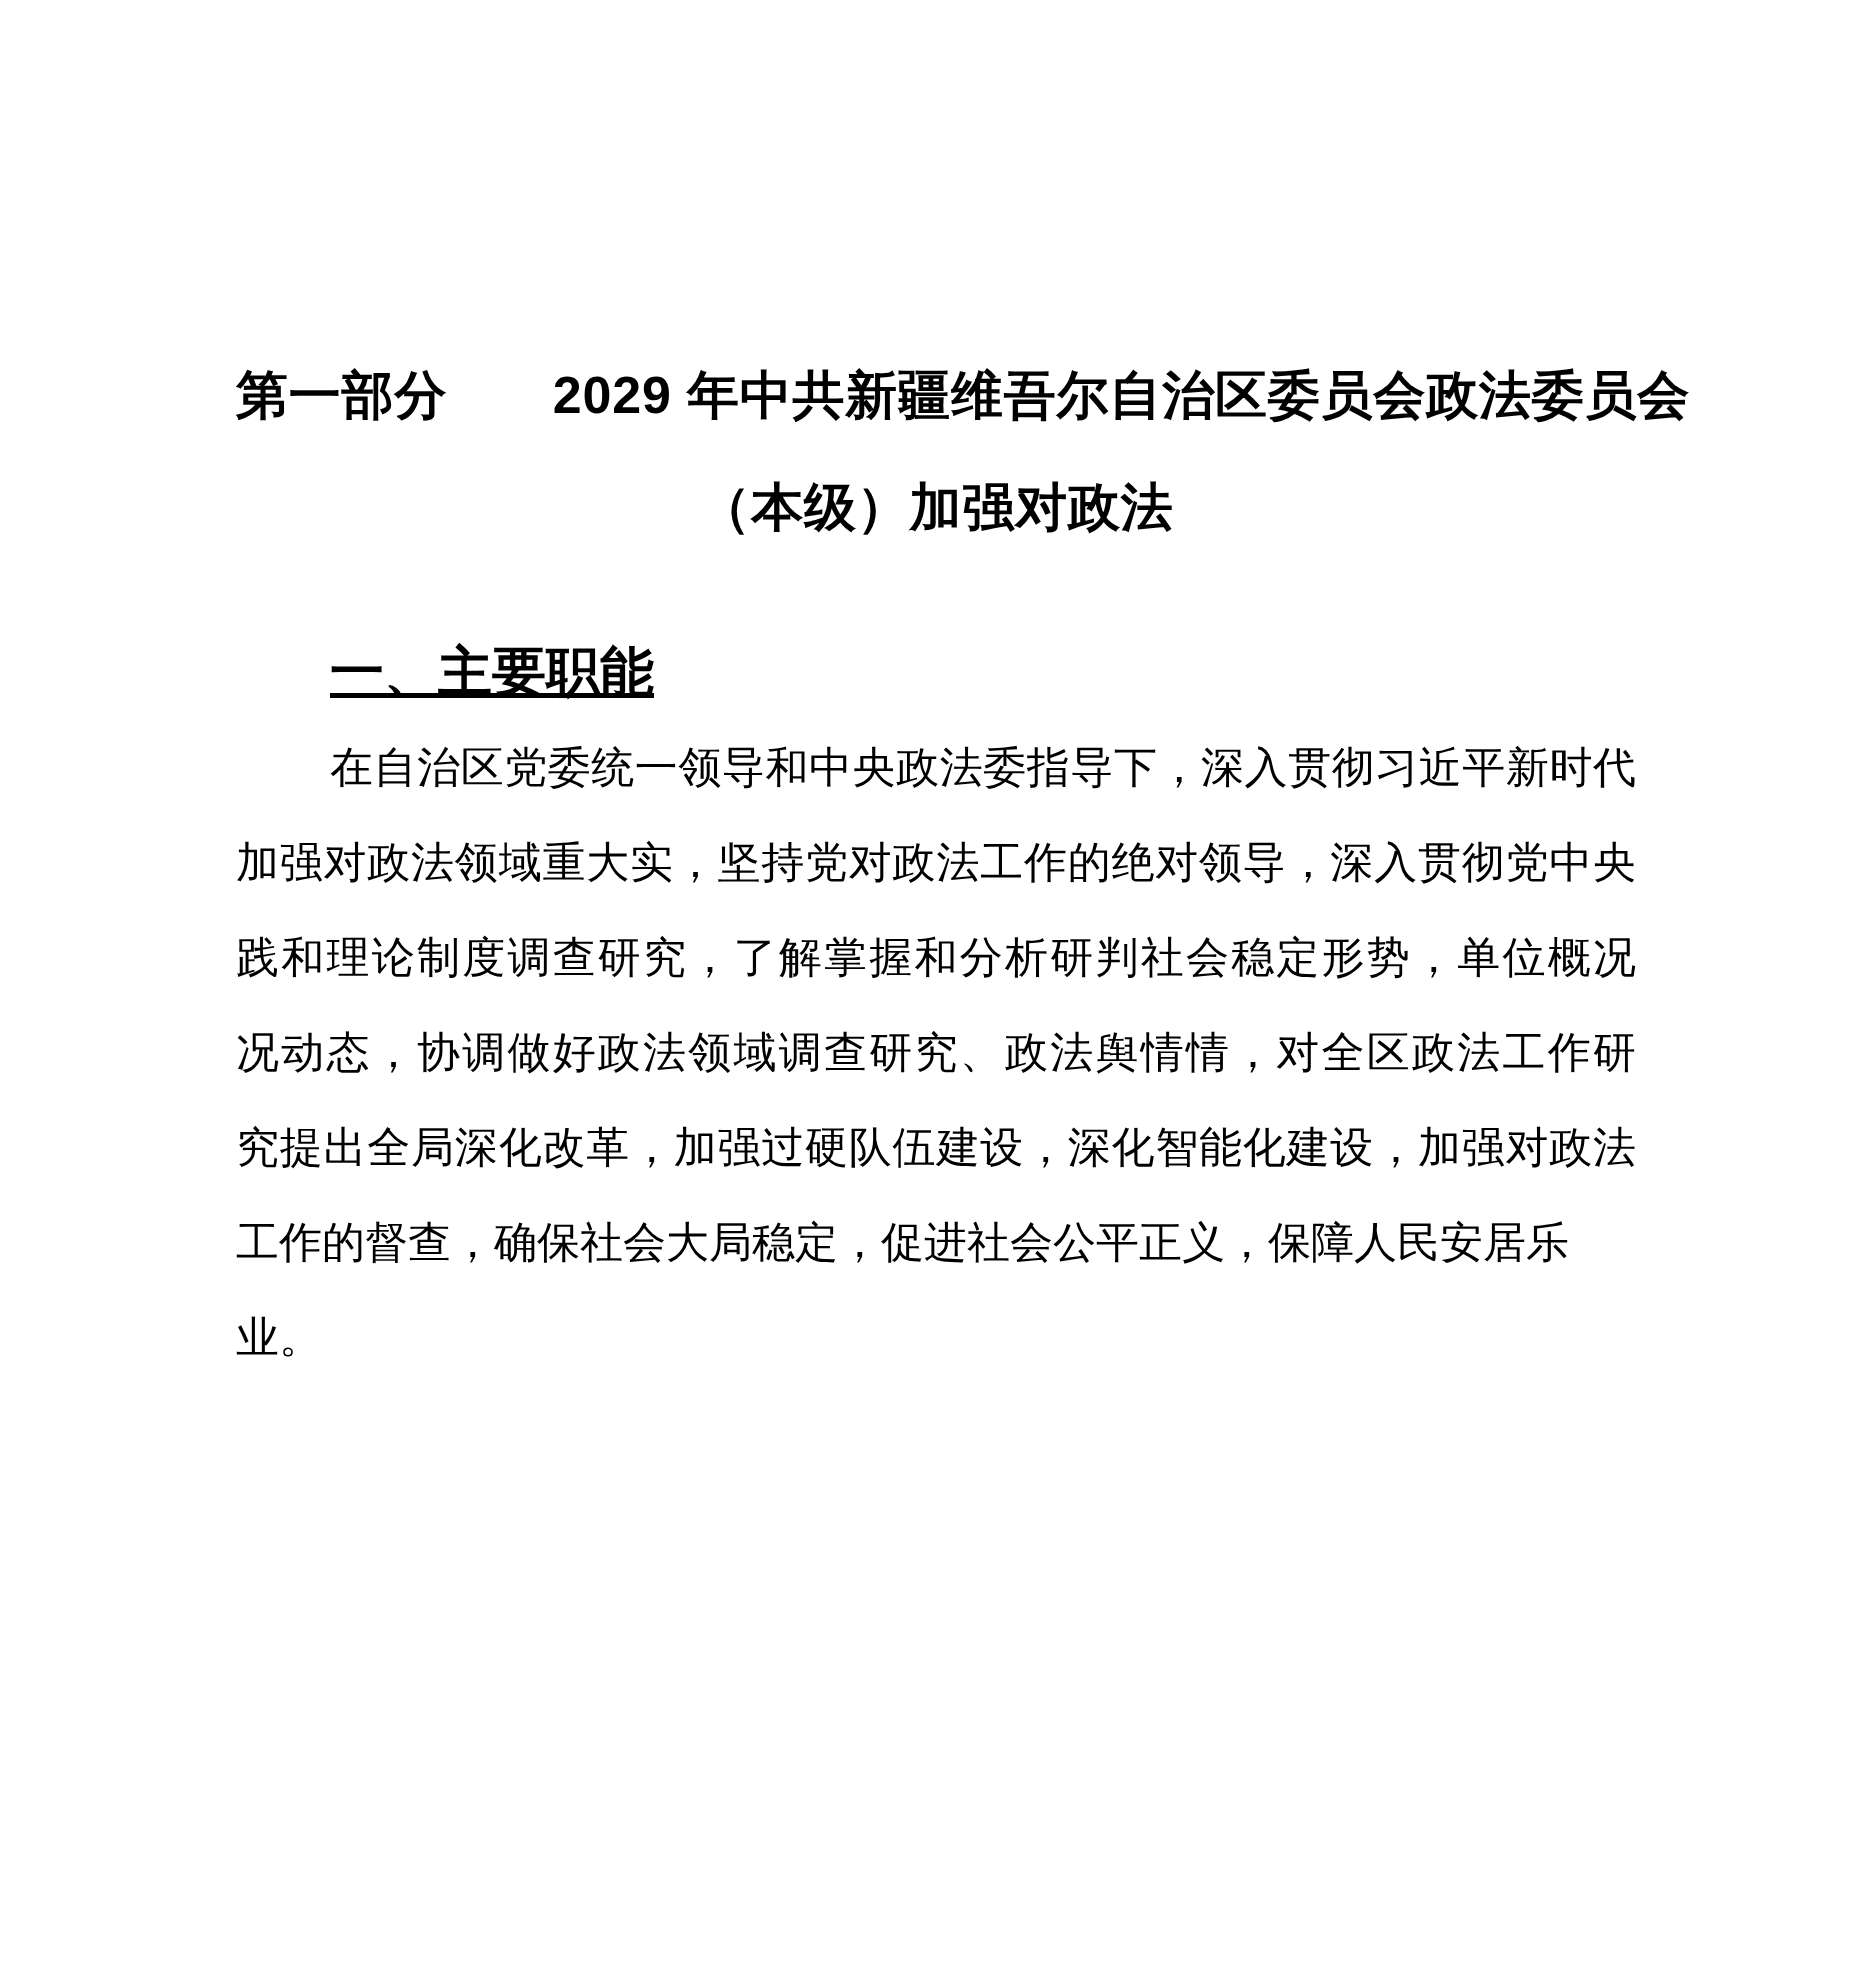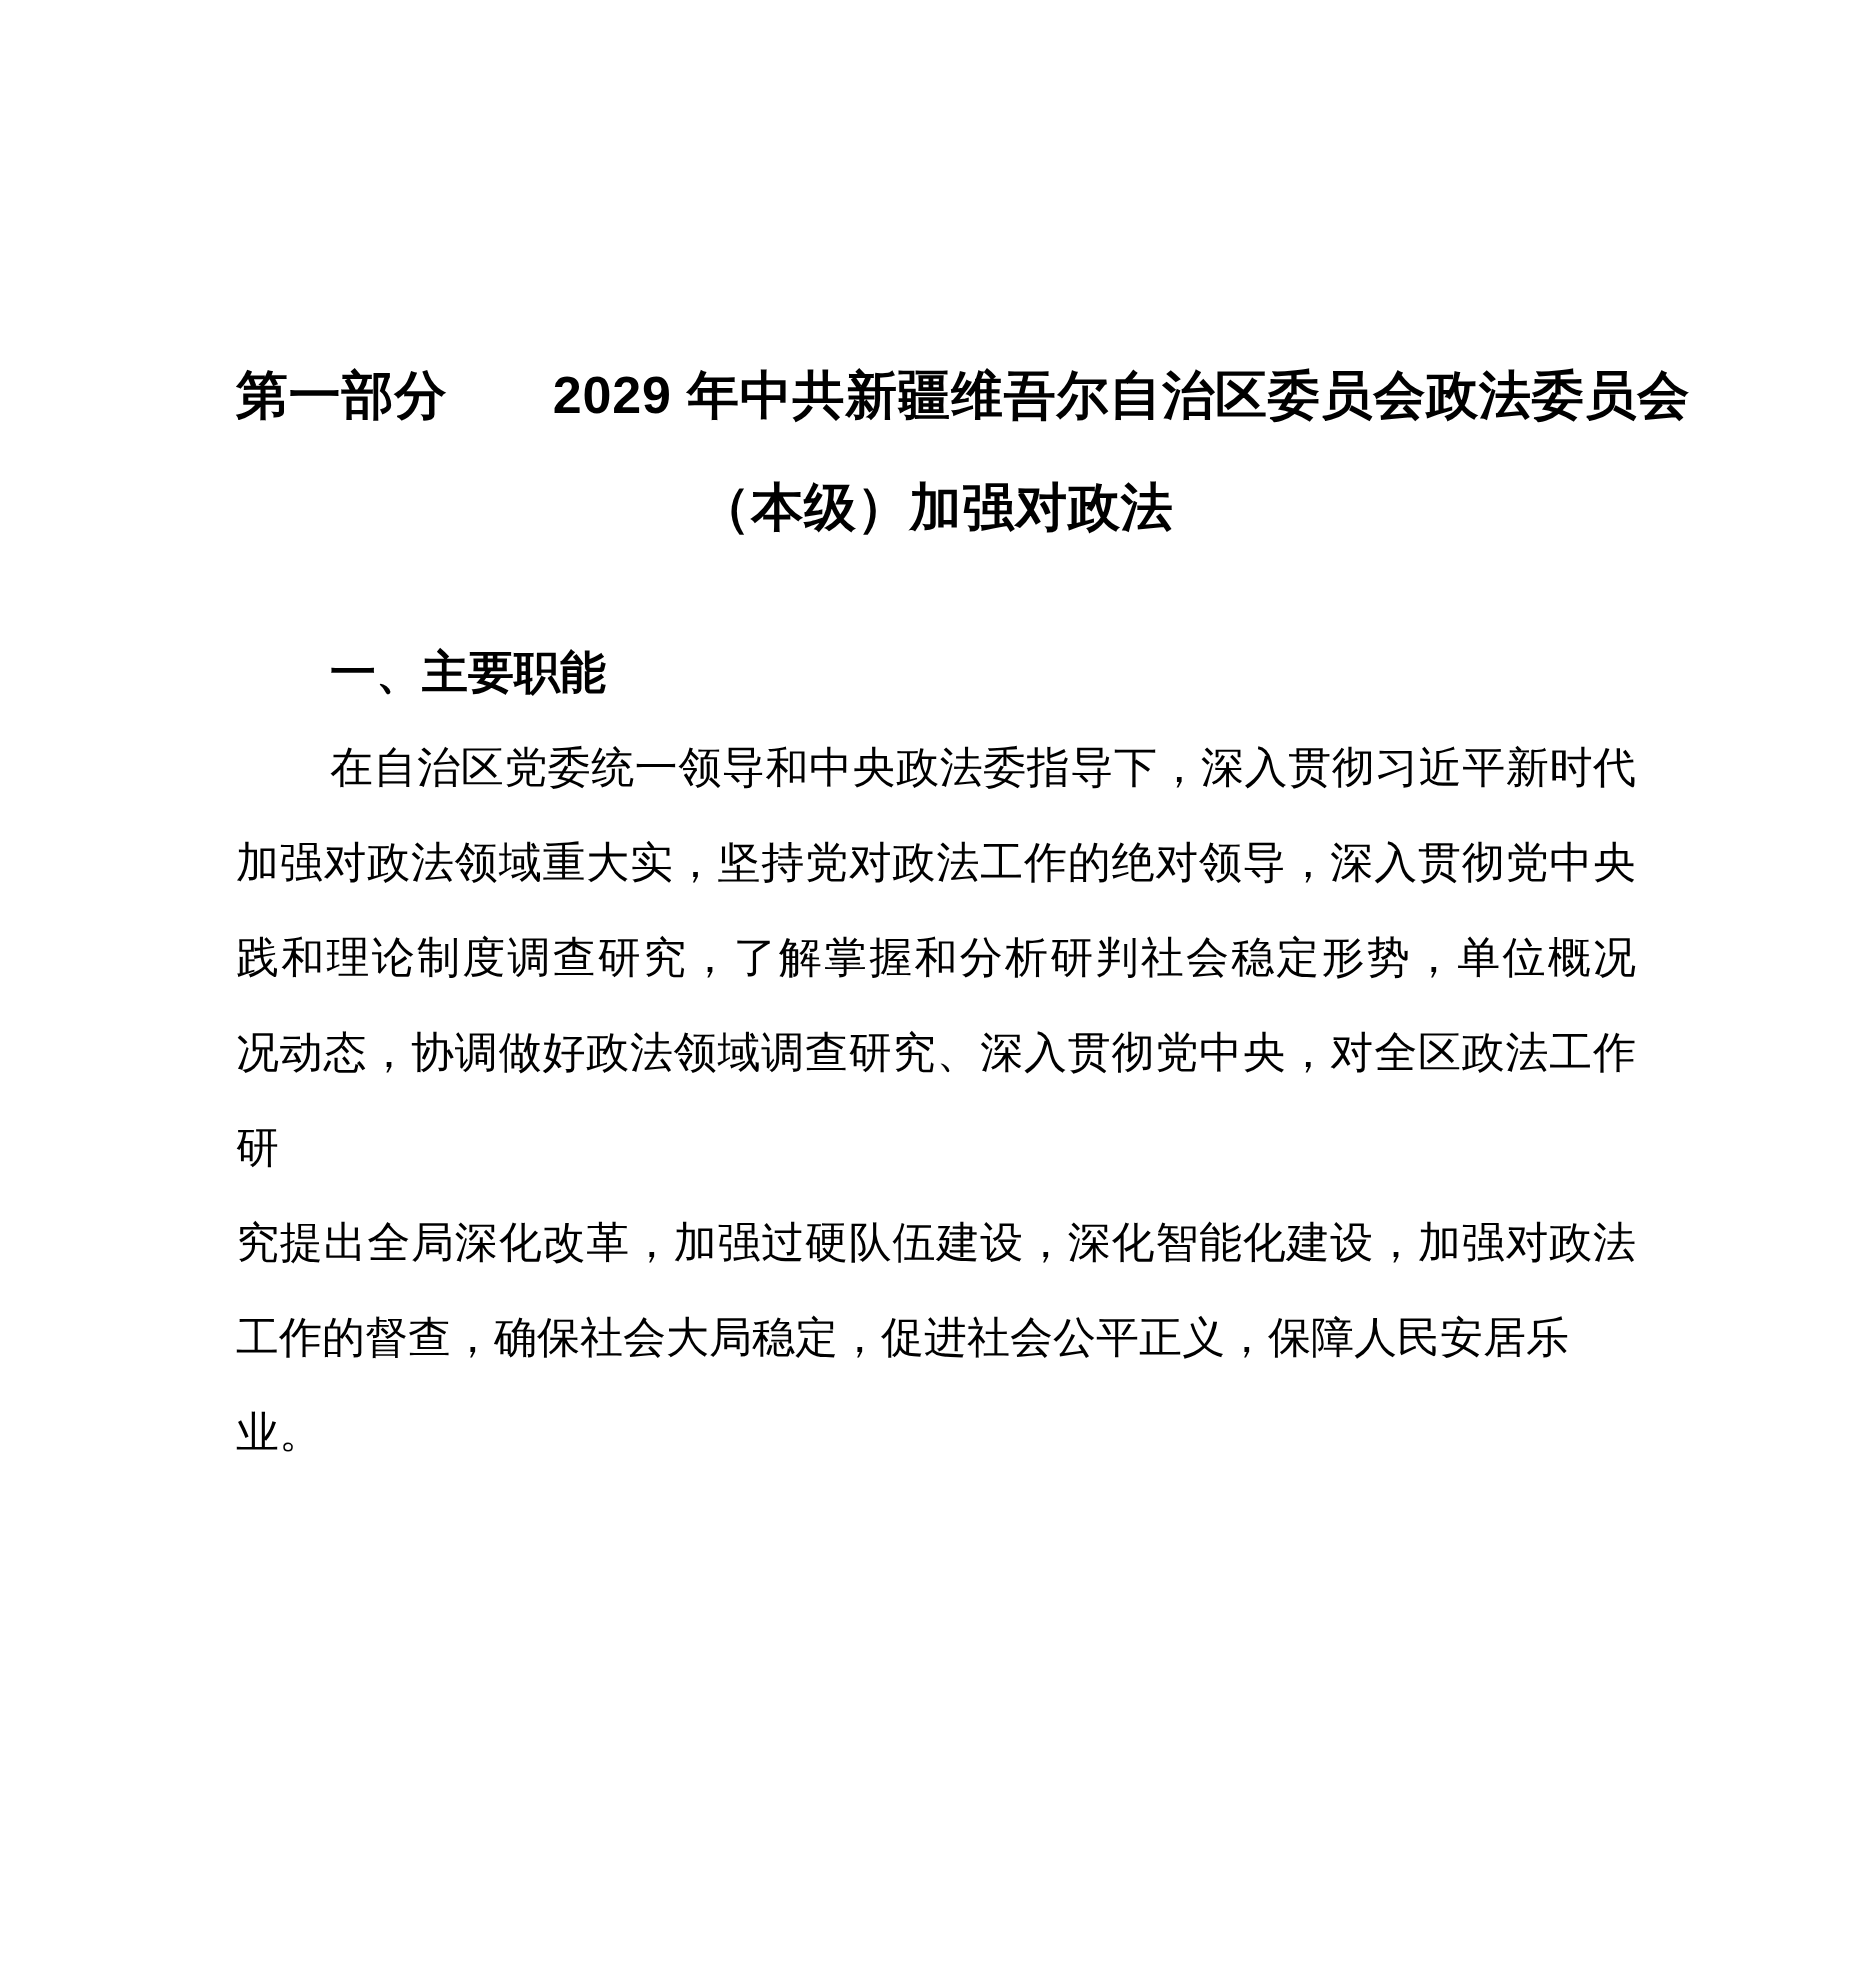--- a/index.html
+++ b/index.html
@@ -29,23 +29,24 @@
     line-height: 112px;
     white-space: nowrap;
     letter-spacing: 0.8px;
   }
   .content {
     margin: 0 236px;
   }
   .sec-heading {
     margin: 0;
     font-weight: 700;
-    font-size: 46px;
+    font-size: 54px;
     line-height: 95px;
     text-indent: 94px;
+    text-decoration: underline;
   }
   .sec-heading.first {
     margin-top: 62px;
   }
   .para { margin: 0; }
   .line {
     font-size: 43px;
     line-height: 95px;
     text-align: left;
   }
@@ -66,21 +67,21 @@
   </header>
 
   <main class="content">
 
     <section>
       <h2 class="sec-heading first">一、主要职能</h2>
       <div class="para">
         <div class="line first just">在自治区党委统一领导和中央政法委指导下，深入贯彻习近平新时代</div>
         <div class="line just">加强对政法领域重大实，坚持党对政法工作的绝对领导，深入贯彻党中央</div>
         <div class="line just">践和理论制度调查研究，了解掌握和分析研判社会稳定形势，单位概况</div>
-        <div class="line just">况动态，协调做好政法领域调查研究、深入贯彻党中央，对全区政法工作研</div>
+        <div class="line just">况动态，协调做好政法领域调查研究、政法舆情情，对全区政法工作研</div>
         <div class="line just">究提出全局深化改革，加强过硬队伍建设，深化智能化建设，加强对政法</div>
         <div class="line">工作的督查，确保社会大局稳定，促进社会公平正义，保障人民安居乐业。</div>
       </div>
     </section>
 
   </main>
 
   <footer>
     
   </footer>

